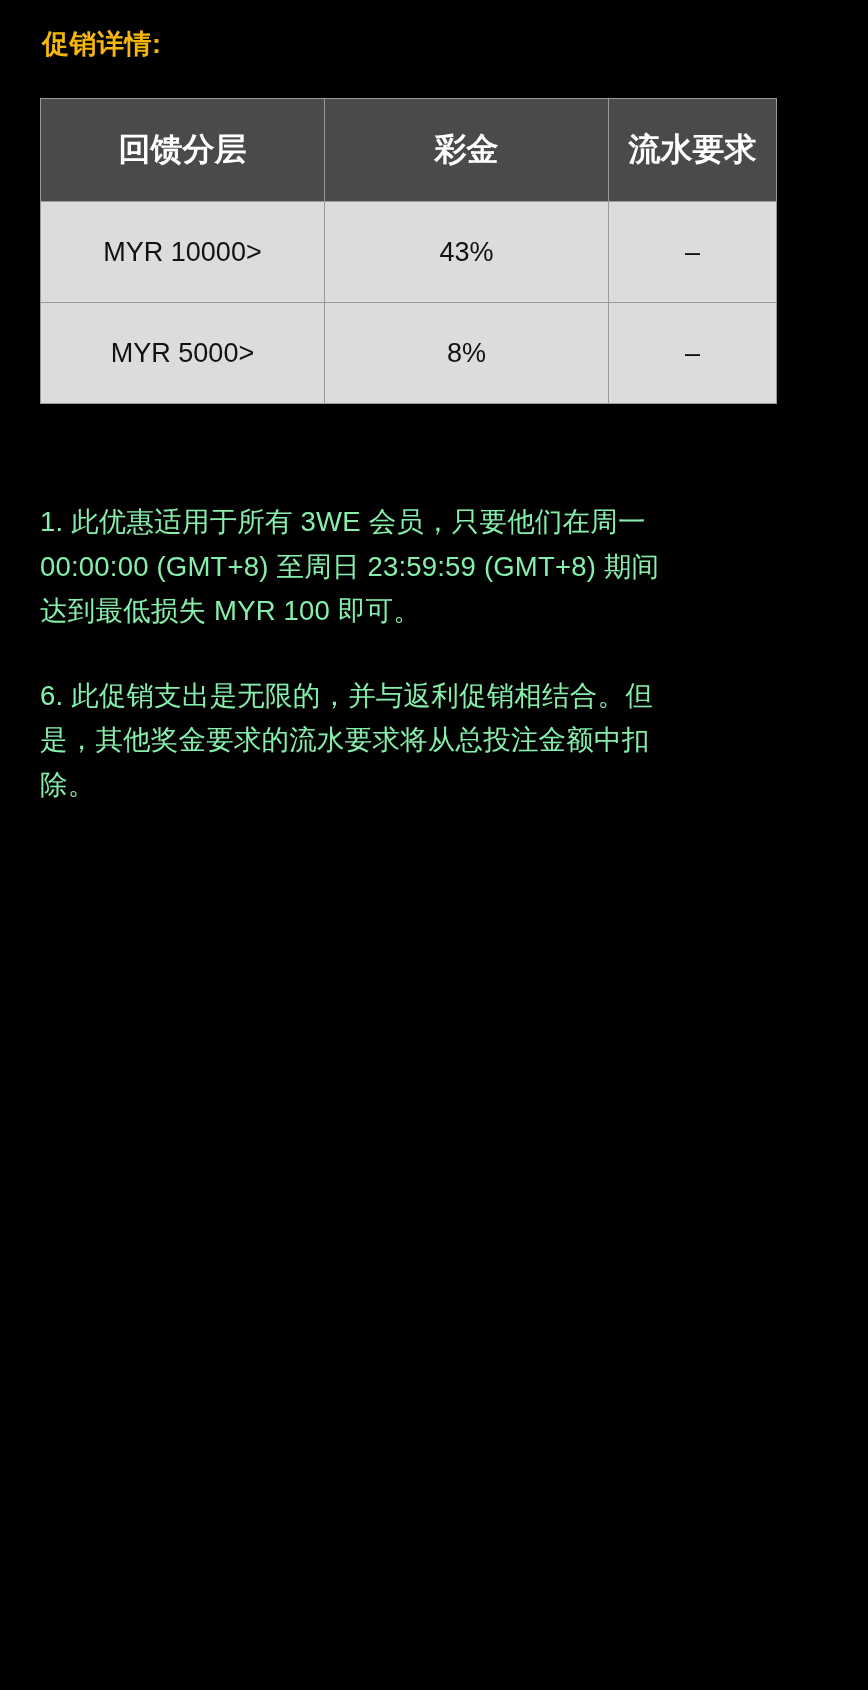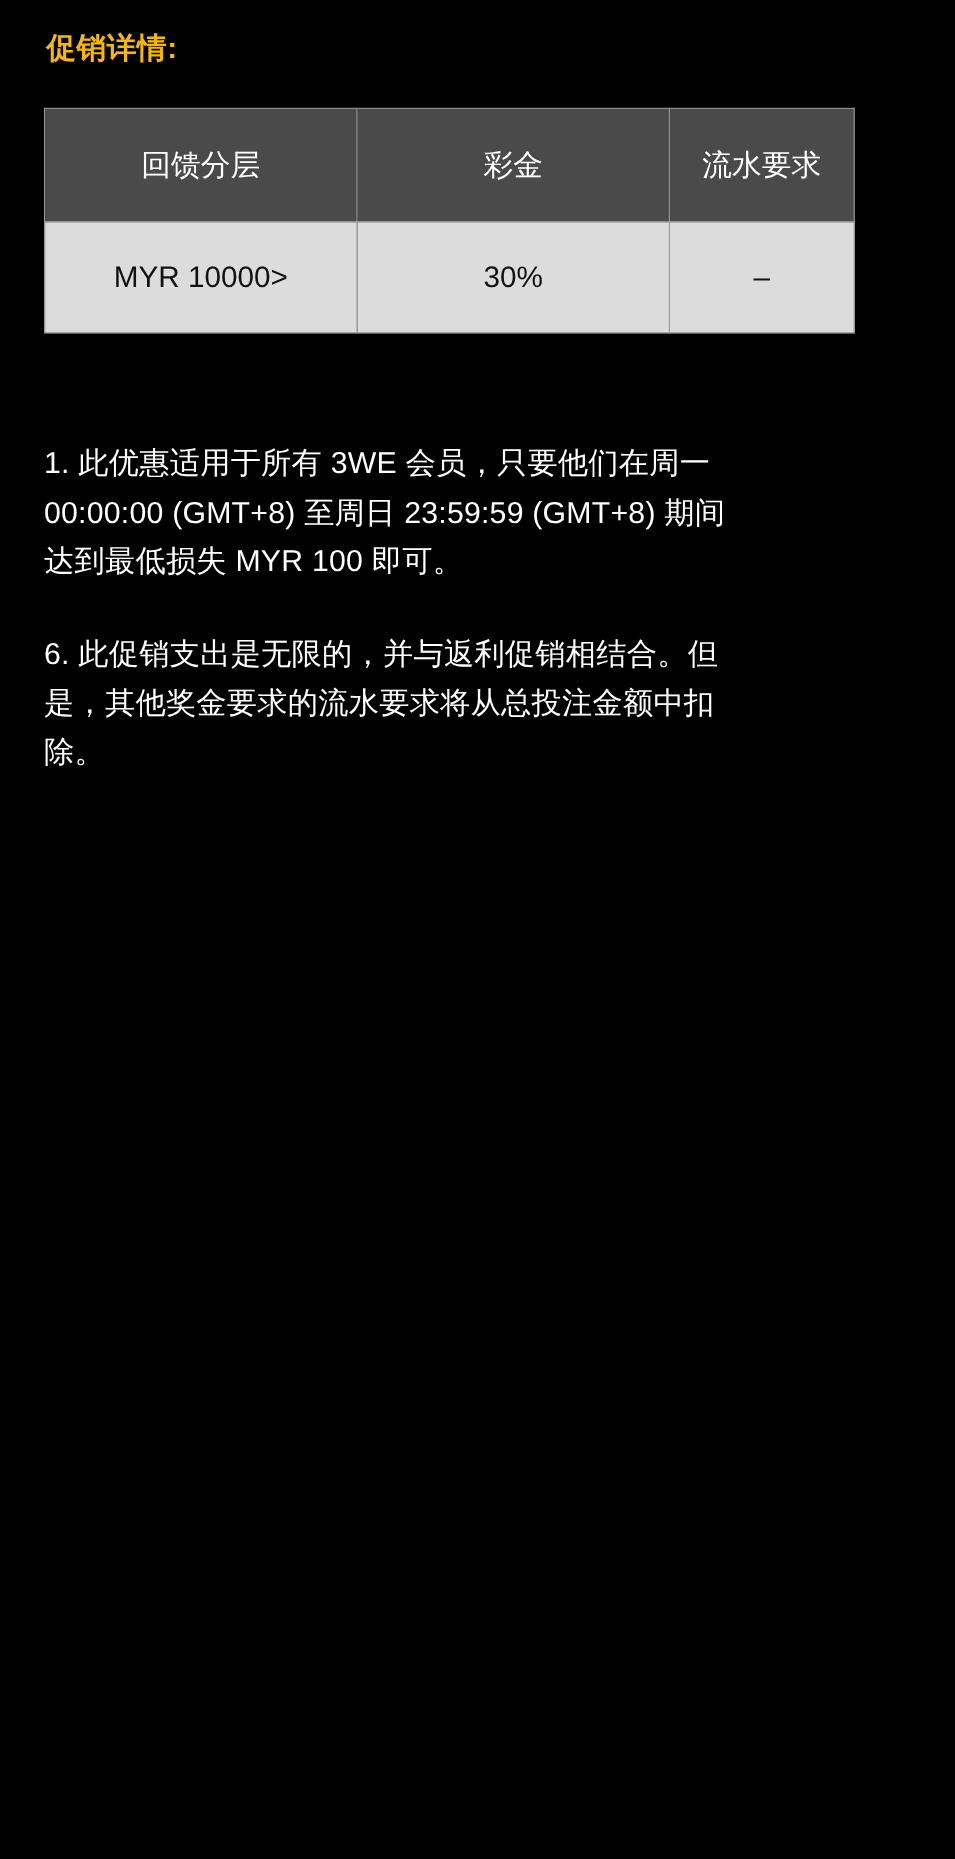--- a/index.html
+++ b/index.html
@@ -37,22 +37,22 @@
   table.tiers th,
   table.tiers td {
     border: 1px solid #9a9a9a;
     text-align: center;
     vertical-align: middle;
     font-weight: normal;
   }
   table.tiers thead th {
     background: #4a4a4a;
     color: #ffffff;
-    font-size: 27px;
-    font-weight: normal;
+    font-size: 32px;
+    font-weight: bold;
     height: 102px;
     padding: 0 6px;
   }
   table.tiers tbody td {
     background: #dcdcdc;
     color: #111111;
     font-size: 27px;
     height: 100px;
     padding: 0 6px;
   }
@@ -60,21 +60,21 @@
   .col-bonus { width: 284px; }
   .col-rollover { width: 168px; }
 
   .terms {
     margin-top: 96px;
   }
   .terms p {
     margin: 0 0 40px 0;
     font-size: 27.5px;
     line-height: 1.62;
-    color: #ffffff;
+    color: #86efac;
     letter-spacing: 0.2px;
   }
   .terms p:last-child {
     margin-bottom: 0;
   }
   .terms .u-bold {
     font-weight: bold;
     text-decoration: underline;
   }
 </style>
@@ -94,21 +94,26 @@
     <thead>
       <tr>
         <th>回馈分层</th>
         <th>彩金</th>
         <th>流水要求</th>
       </tr>
     </thead>
     <tbody>
       <tr>
         <td>MYR 10000&gt;</td>
-        <td>30%</td>
+        <td>43%</td>
+        <td>–</td>
+      </tr>
+      <tr>
+        <td>MYR 5000&gt;</td>
+        <td>8%</td>
         <td>–</td>
       </tr>
     </tbody>
   </table>
 
   <div class="terms">
     <p>1. 此优惠适用于所有 3WE 会员，只要他们在周一 00:00:00 (GMT+8) 至周日 23:59:59 (GMT+8) 期间达到最低损失 MYR 100 即可。</p>
     <p>6. 此促销支出是无限的，并与返利促销相结合。但是，其他奖金要求的流水要求将从总投注金额中扣除。</p>
   </div>
 

